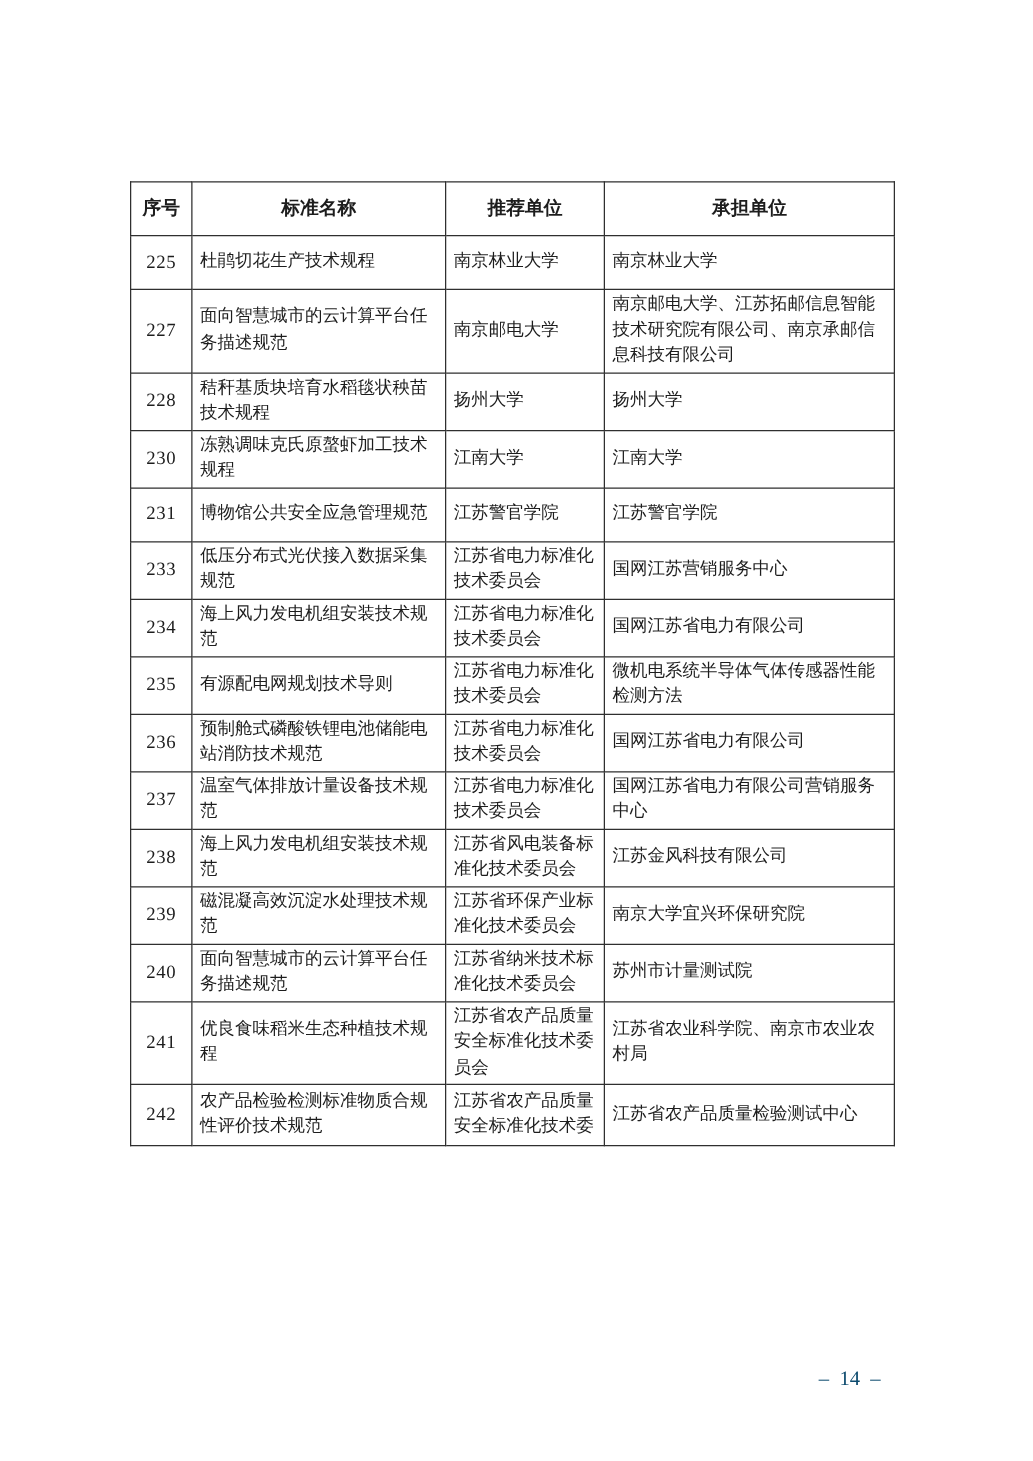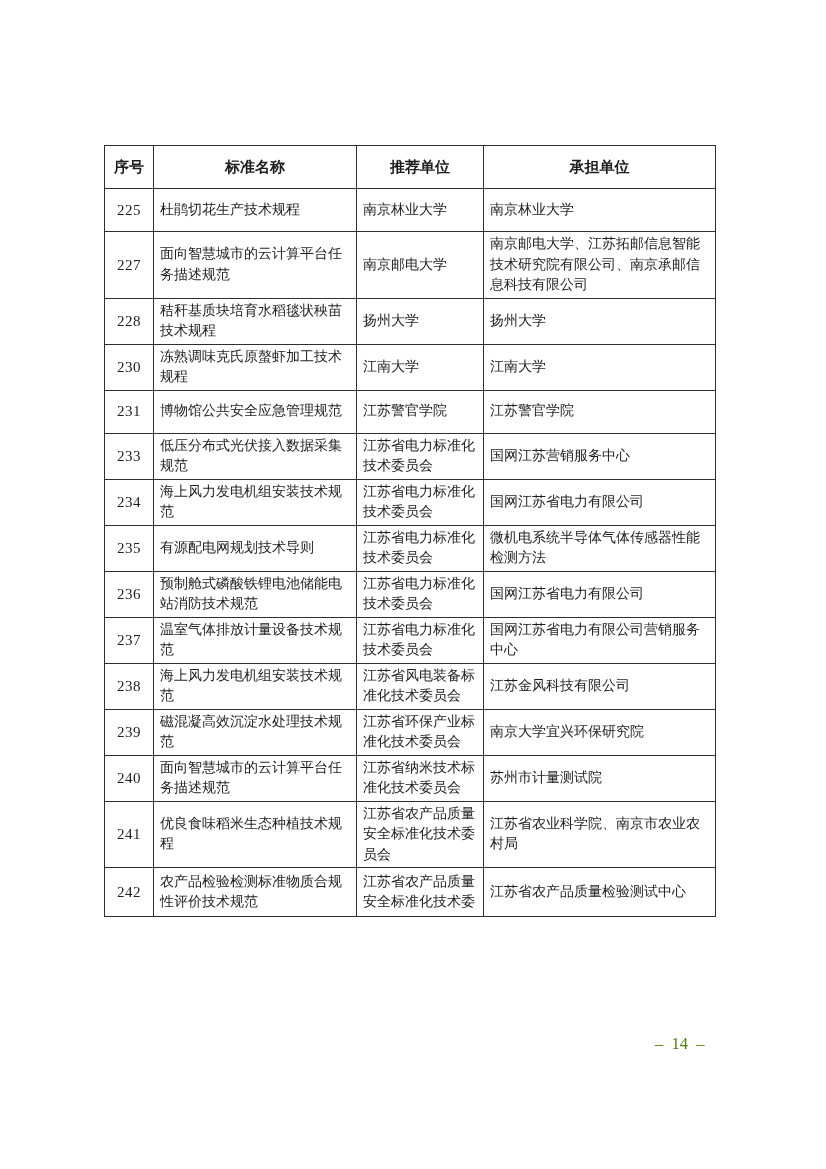--- a/index.html
+++ b/index.html
@@ -39,25 +39,25 @@
   .doc-table td { height: 38px; text-align: left; }
   .doc-table td.num {
     text-align: center;
     font-size: 15px;
     padding: 2px 2px;
     letter-spacing: 0.5px;
   }
   .doc-table tbody tr:last-child td { height: 44px; }
   .page-number {
     position: absolute;
-    top: 1033px;
+    top: 1092px;
     left: 655px;
     font-size: 16.5px;
     line-height: 22px;
-    color: #4d7c0f;
+    color: #0c4a6e;
     white-space: pre;
   }
 </style>
 </head>
 <body>
 
 <div class="page">
 
   <table class="doc-table">
     <colgroup>

